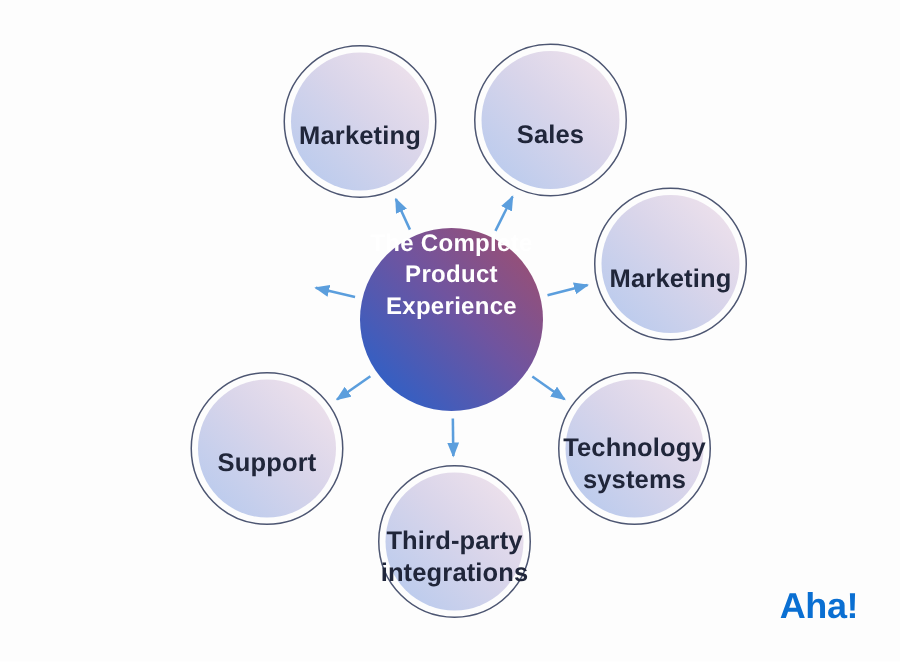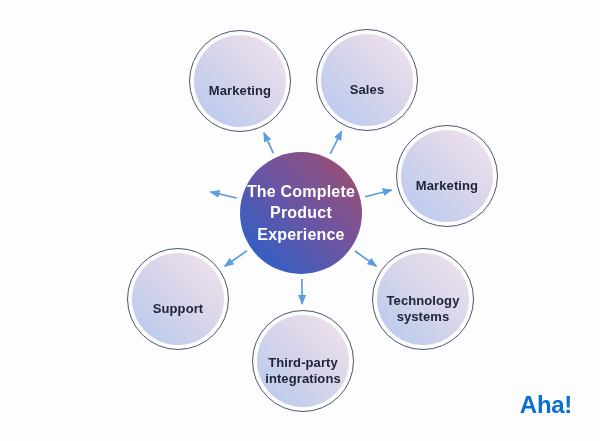--- a/index.html
+++ b/index.html
@@ -35,33 +35,32 @@
     height: 100%;
     border-radius: 50%;
     display: flex;
     align-items: center;
     justify-content: center;
     text-align: center;
     box-sizing: border-box;
     padding: 0 6px;
   }
   .node-label {
-    font-size: 13px;
+    font-size: 17px;
     line-height: 1.25;
     font-weight: 700;
     letter-spacing: 0.1px;
     margin-top: 20px;
   }
 
   
   .center-node {
     position: absolute;
     border-radius: 50%;
     display: flex;
-    align-items: center;
     justify-content: center;
     text-align: center;
   }
   .center-text {
     font-size: 16px;
     line-height: 1.32;
     font-weight: 700;
     letter-spacing: 0.2px;
   }
   .center-text span { display: block; }

